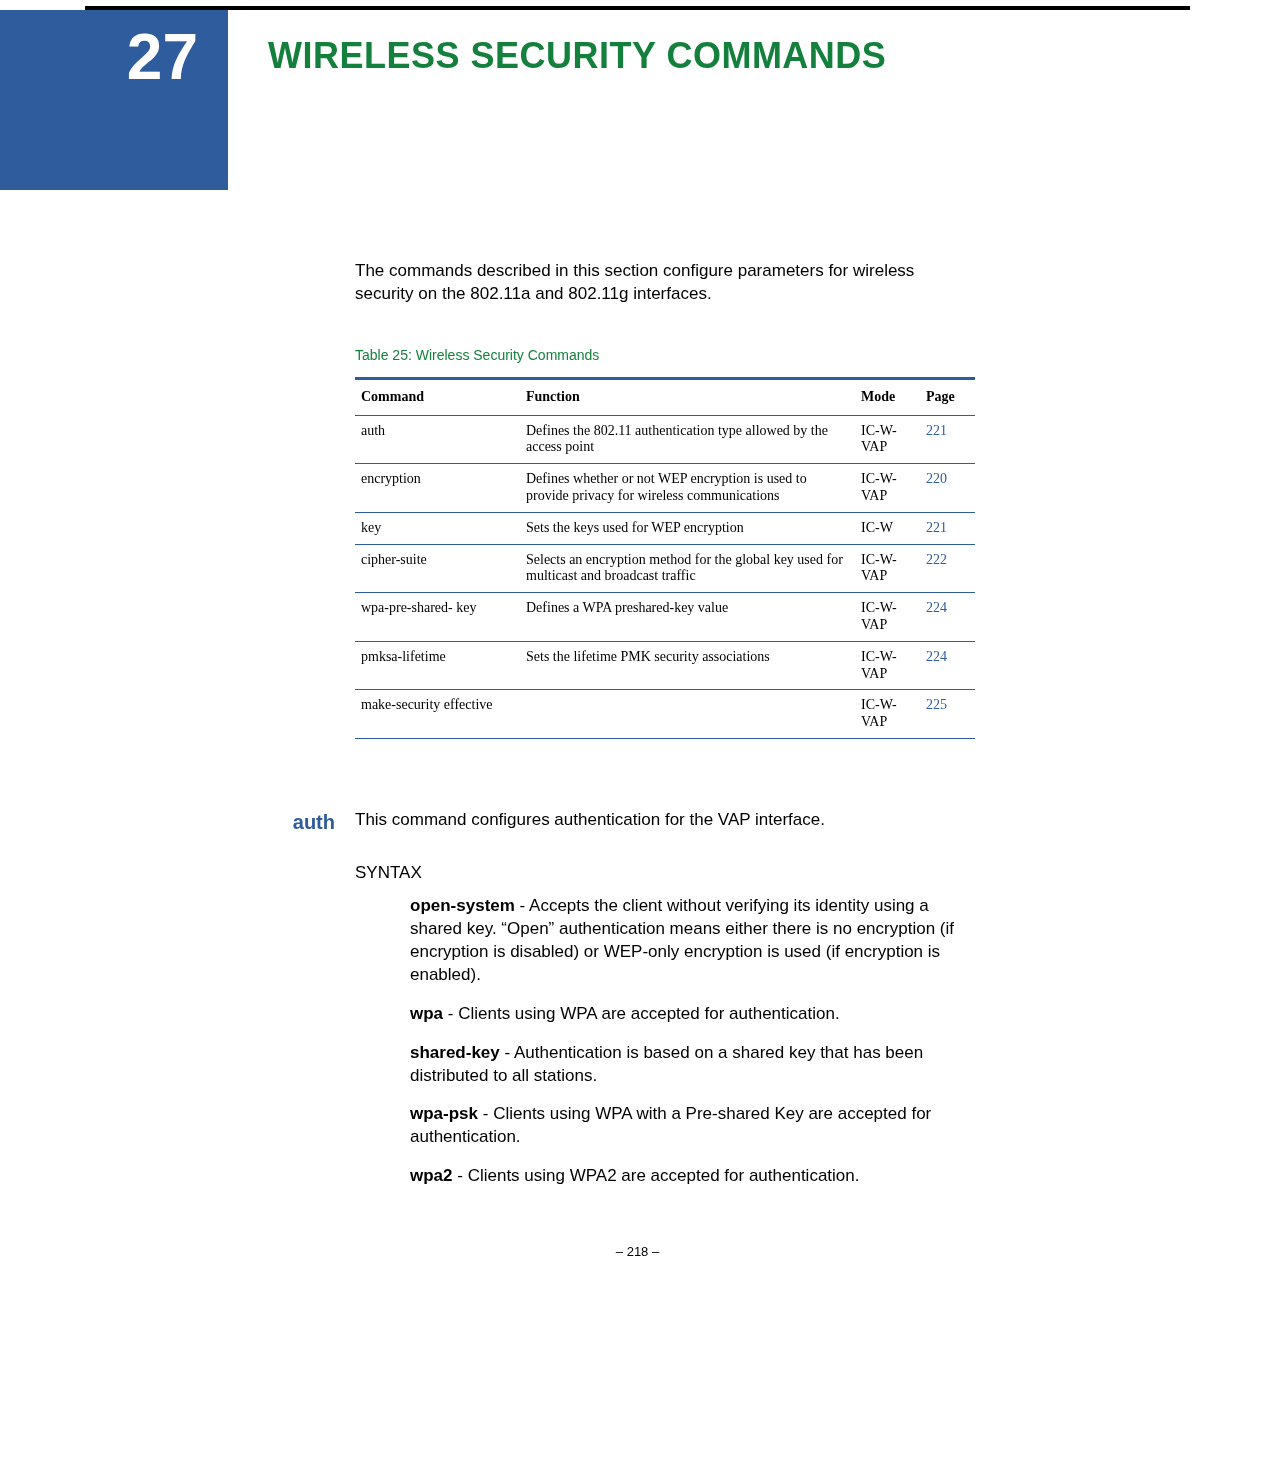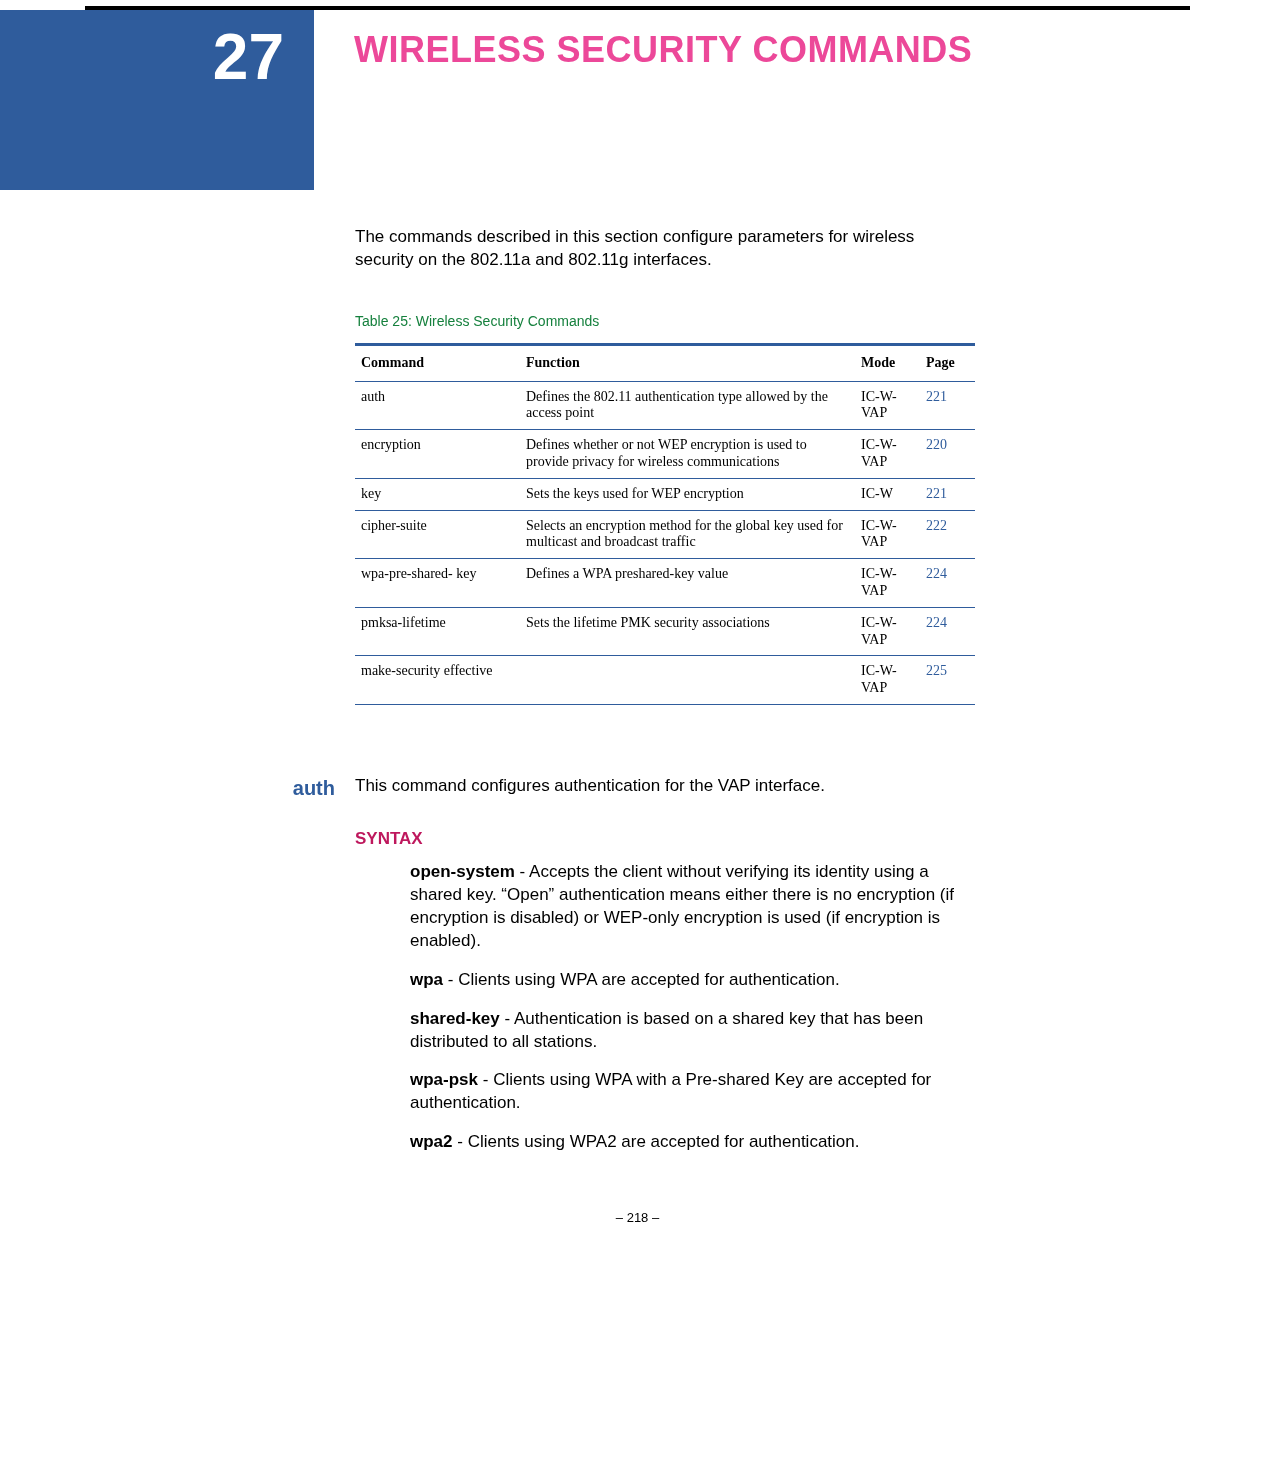--- a/index.html
+++ b/index.html
@@ -13,43 +13,43 @@
     height: 4px;
     background: #000;
     margin: 6px 85px 0 85px;
   }
   .header-strip {
     display: flex;
     height: 180px;
     margin: 0 85px 0 0;
   }
   .chapter-badge {
-    width: 314px;
+    width: 228px;
     background: #2f5c9c;
     color: #fff;
     font-family: Verdana, sans-serif;
     font-size: 64px;
     font-weight: bold;
     display: flex;
     align-items: flex-start;
     justify-content: flex-end;
     padding: 10px 30px 0 0;
   }
   .chapter-title {
     flex: 1;
-    padding: 19px 0 0 40px;
+    padding: 25px 0 0 40px;
     font-family: Verdana, sans-serif;
     font-size: 36px;
     font-weight: bold;
-    color: #ec4899;
+    color: #15803d;
     font-variant: small-caps;
     letter-spacing: 0.5px;
   }
   .content {
-    margin: 36px 300px 0 355px;
+    margin: 70px 300px 0 355px;
     font-size: 17px;
     line-height: 1.35;
   }
   .intro { margin-bottom: 40px; }
   .table-caption {
     color: #15803d;
     font-weight: normal;
     font-size: 14px;
     margin-bottom: 12px;
   }
@@ -93,22 +93,22 @@
     position: absolute;
     right: 20px;
     top: 0;
     color: #2f5c9c;
     font-weight: bold;
     font-size: 20px;
     white-space: nowrap;
   }
   .section-body { flex: 1; font-size: 17px; line-height: 1.35; }
   .subhead {
-    color: #be185d;
-    font-weight: bold;
+    color: #000000;
+    font-weight: normal;
     font-variant: small-caps;
     font-size: 17px;
     margin: 30px 0 10px 0;
   }
   .syntax-block { margin-left: 30px; }
   .syntax-line { font-weight: normal; margin-bottom: 18px; }
   .syntax-line b { font-weight: bold; }
   .param-list { margin-left: 25px; }
   .param { margin-bottom: 16px; }
   .param b { font-weight: bold; }

